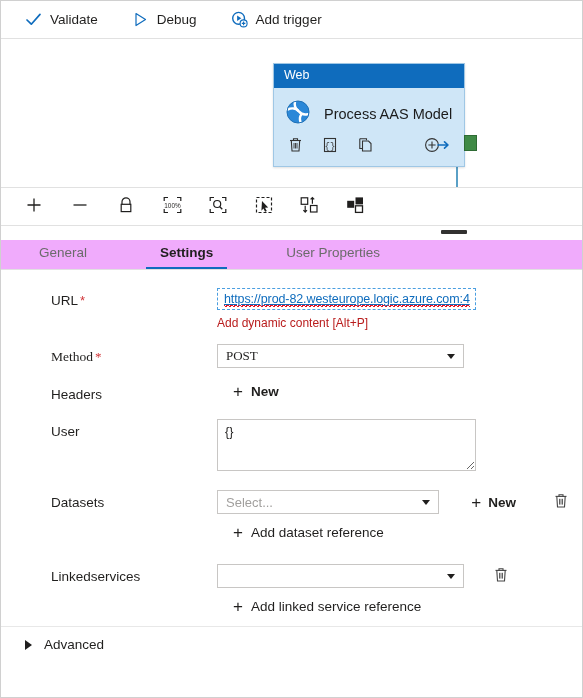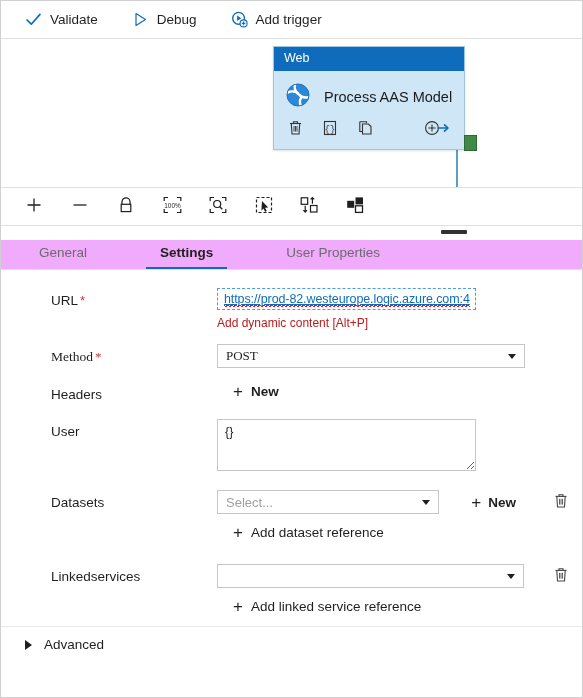--- a/index.html
+++ b/index.html
@@ -62,21 +62,21 @@
     top: 38px;
     width: 22px;
     height: 21px;
     border: 2px solid #e81123;
     border-radius: 50%;
     box-sizing: border-box;
   }
   .activity-card {
     position: absolute;
     left: 272px;
-    top: 7px;
+    top: 24px;
     width: 192px;
     background: #cfe6f7;
     border: 1px solid #9fc7e5;
     box-sizing: border-box;
     box-shadow: 0 1px 2px rgba(0,0,0,0.12);
   }
   .card-header {
     background: #0f6cbd;
     color: #ffffff;
     font-size: 12.5px;
@@ -242,21 +242,21 @@
   }
   .dyn-link {
     display: inline-block;
     margin-top: 6px;
     font-size: 12px;
     color: #b91c1c;
     cursor: pointer;
   }
 
   .select {
-    width: 308px;
+    width: 247px;
     height: 24px;
     border: 1px solid #c8c6c4;
     background: #fff;
     box-sizing: border-box;
     display: flex;
     align-items: center;
     padding: 0 8px;
     font-size: 13px;
     color: #201f1e;
     cursor: pointer;

